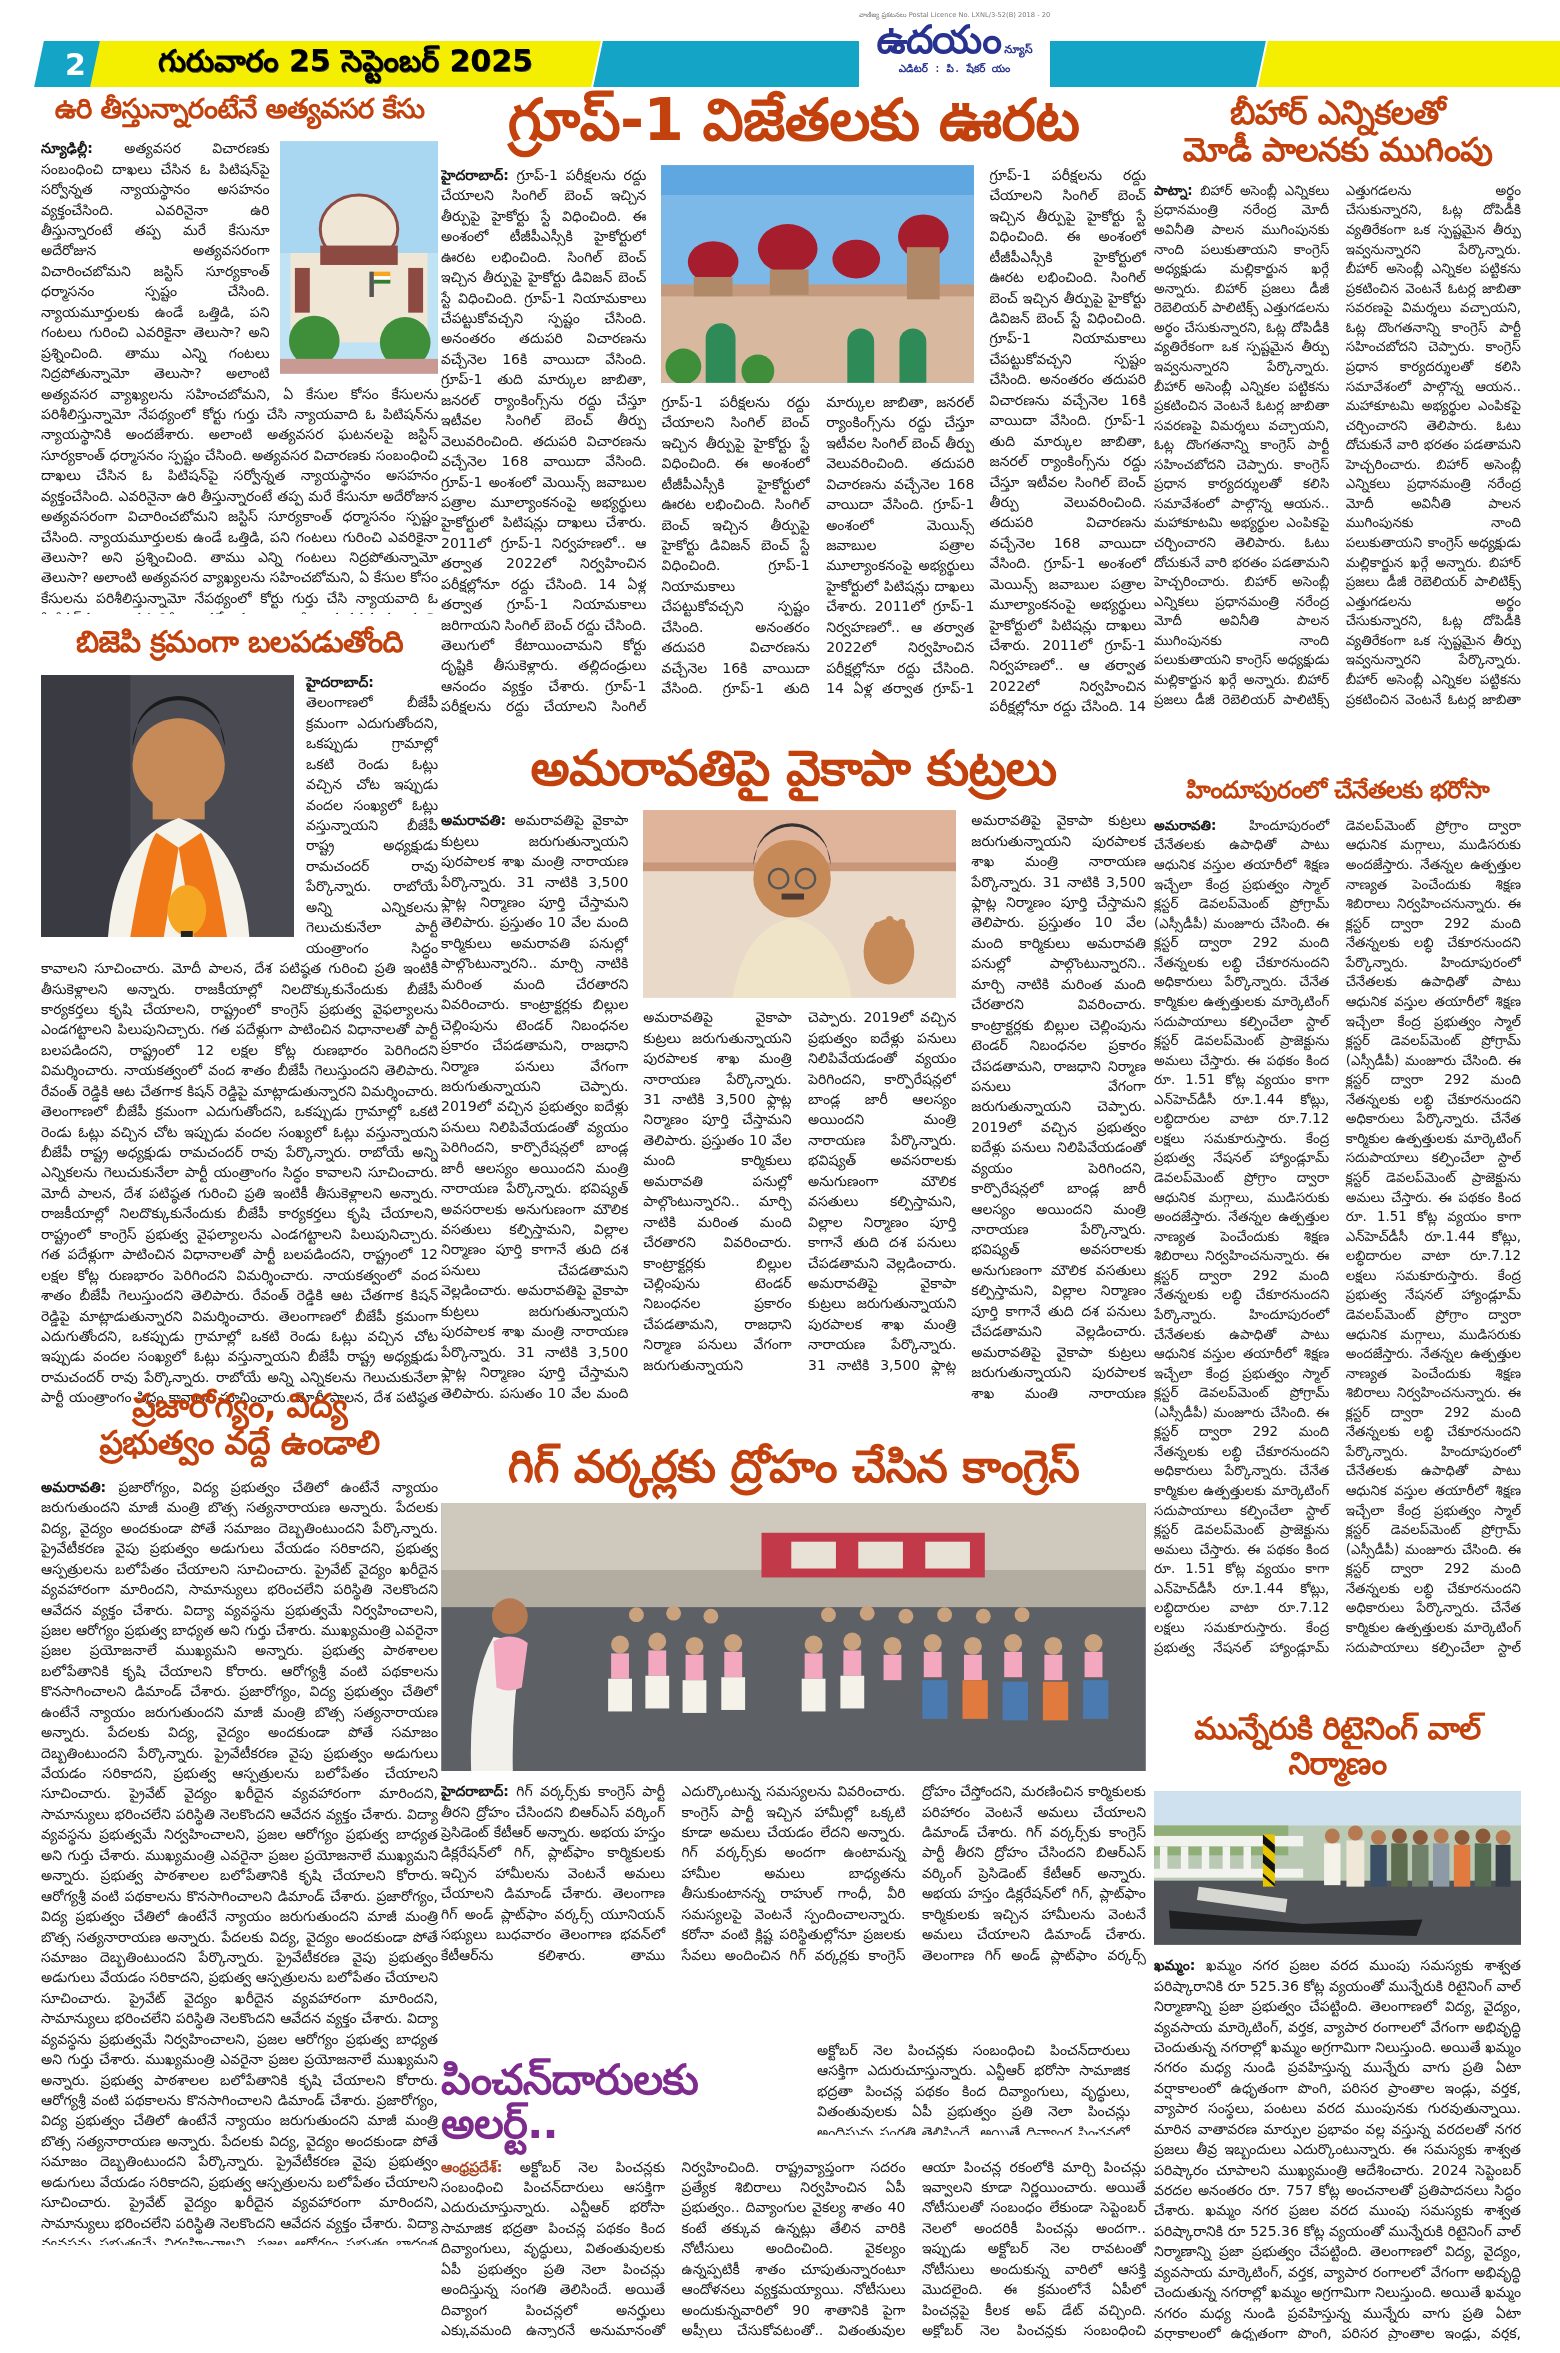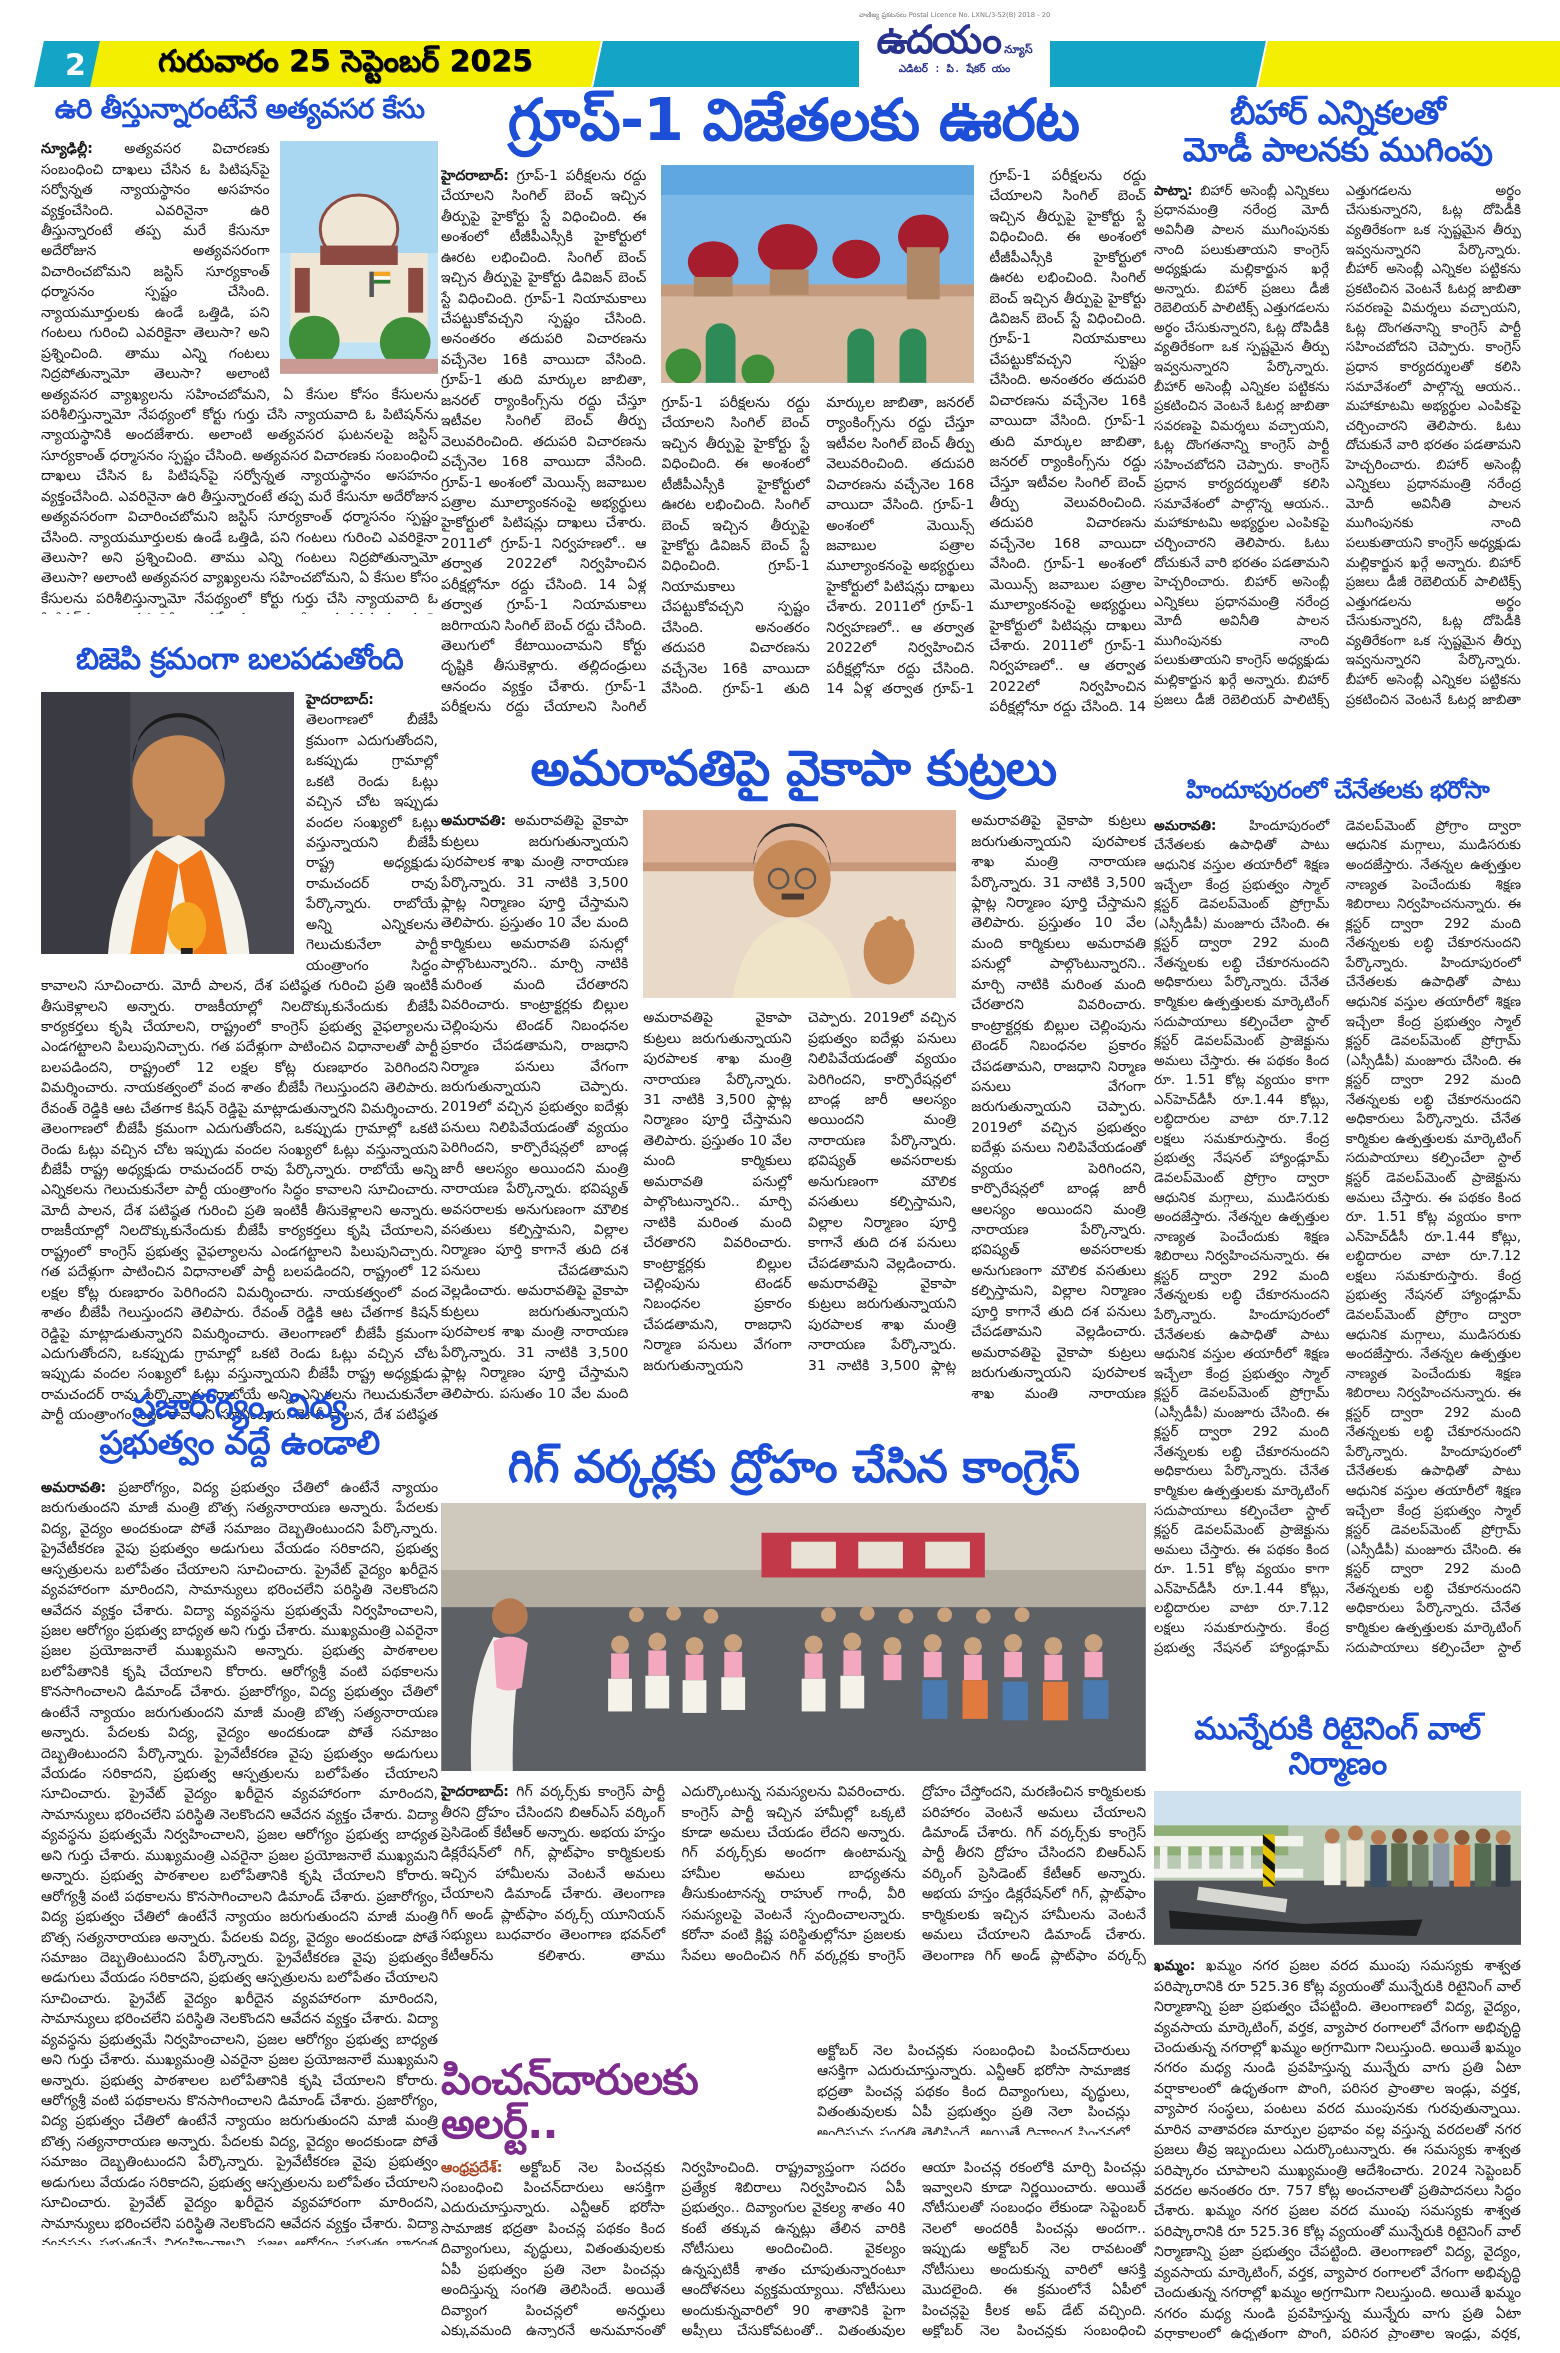--- a/index.html
+++ b/index.html
@@ -20,21 +20,21 @@
   .date-strip span{transform:skewX(12deg);font-size:30px;font-weight:800;color:#000;
     text-shadow:0.7px 0.7px 0 #444;}
   .logo-box{position:absolute;top:9px;left:859px;width:191px;height:80px;background:#fff;
     z-index:5;text-align:center;}
   .logo-small{font-size:6.7px;color:#777;white-space:nowrap;overflow:hidden;margin-top:2.2px;}
   .logo-main{font-size:39px;font-weight:800;color:#27338f;line-height:1.05;letter-spacing:-1.5px;}
   .logo-suffix{font-size:11.2px;font-weight:bold;color:#27338f;}
   .logo-editor{font-size:10.4px;font-weight:bold;color:#27338f;margin-top:1.5px;font-family:Liberation Mono, monospace;}
   
   .article{position:absolute;overflow:hidden;}
-  .hl{font-weight:800;color:#1d4ed8;text-align:center;line-height:1.12;letter-spacing:-0.7px;}
+  .hl{font-weight:800;color:#c2410c;text-align:center;line-height:1.12;letter-spacing:-0.7px;}
   .body-txt{font-size:14px;line-height:1.46;text-align:justify;color:#161616;}
   .dl{font-weight:bold;}
   .dl-red{font-weight:bold;color:#a8431e;}
   .cols-2{column-count:2;column-gap:16.4px;}
   .cols-3{column-count:3;column-gap:16.4px;}
   .photo{display:block;}
   .flex-row{display:flex;gap:15px;}
   .purple-hl{color:#7e2b8e;font-weight:800;letter-spacing:-0.7px;line-height:1.05;}
 </style>
 </head>
@@ -125,21 +125,21 @@
     <div class="hl" style="font-size:33px;">
       <div>బీహార్ ఎన్నికలతో</div>
       <div>మోడీ పాలనకు ముగింపు</div>
     </div>
     <div class="body-txt cols-2" style="margin-top:12px;height:537px;overflow:hidden;font-size:13.4px;">
       <span class="dl">పాట్నా:</span>
       <span>బిహార్ అసెంబ్లీ ఎన్నికలు ప్రధానమంత్రి నరేంద్ర మోదీ అవినీతి పాలన ముగింపునకు నాంది పలుకుతాయని కాంగ్రెస్ అధ్యక్షుడు మల్లికార్జున ఖర్గే అన్నారు. బిహార్ ప్రజలు డీజీ రెబెలియర్ పాలిటిక్స్ ఎత్తుగడలను అర్థం చేసుకున్నారని, ఓట్ల దోపిడీకి వ్యతిరేకంగా ఒక స్పష్టమైన తీర్పు ఇవ్వనున్నారని పేర్కొన్నారు. బీహార్ అసెంబ్లీ ఎన్నికల పట్టికను ప్రకటించిన వెంటనే ఓటర్ల జాబితా సవరణపై విమర్శలు వచ్చాయని, ఓట్ల దొంగతనాన్ని కాంగ్రెస్ పార్టీ సహించబోదని చెప్పారు. కాంగ్రెస్ ప్రధాన కార్యదర్శులతో కలిసి సమావేశంలో పాల్గొన్న ఆయన.. మహాకూటమి అభ్యర్థుల ఎంపికపై చర్చించారని తెలిపారు. ఓటు దోచుకునే వారి భరతం పడతామని హెచ్చరించారు. బిహార్ అసెంబ్లీ ఎన్నికలు ప్రధానమంత్రి నరేంద్ర మోదీ అవినీతి పాలన ముగింపునకు నాంది పలుకుతాయని కాంగ్రెస్ అధ్యక్షుడు మల్లికార్జున ఖర్గే అన్నారు. బిహార్ ప్రజలు డీజీ రెబెలియర్ పాలిటిక్స్ ఎత్తుగడలను అర్థం చేసుకున్నారని, ఓట్ల దోపిడీకి వ్యతిరేకంగా ఒక స్పష్టమైన తీర్పు ఇవ్వనున్నారని పేర్కొన్నారు. బీహార్ అసెంబ్లీ ఎన్నికల పట్టికను ప్రకటించిన వెంటనే ఓటర్ల జాబితా సవరణపై విమర్శలు వచ్చాయని, ఓట్ల దొంగతనాన్ని కాంగ్రెస్ పార్టీ సహించబోదని చెప్పారు. కాంగ్రెస్ ప్రధాన కార్యదర్శులతో కలిసి సమావేశంలో పాల్గొన్న ఆయన.. మహాకూటమి అభ్యర్థుల ఎంపికపై చర్చించారని తెలిపారు. ఓటు దోచుకునే వారి భరతం పడతామని హెచ్చరించారు. బిహార్ అసెంబ్లీ ఎన్నికలు ప్రధానమంత్రి నరేంద్ర మోదీ అవినీతి పాలన ముగింపునకు నాంది పలుకుతాయని కాంగ్రెస్ అధ్యక్షుడు మల్లికార్జున ఖర్గే అన్నారు. బిహార్ ప్రజలు డీజీ రెబెలియర్ పాలిటిక్స్ ఎత్తుగడలను అర్థం చేసుకున్నారని, ఓట్ల దోపిడీకి వ్యతిరేకంగా ఒక స్పష్టమైన తీర్పు ఇవ్వనున్నారని పేర్కొన్నారు. బీహార్ అసెంబ్లీ ఎన్నికల పట్టికను ప్రకటించిన వెంటనే ఓటర్ల జాబితా సవరణపై విమర్శలు వచ్చాయని, ఓట్ల దొంగతనాన్ని కాంగ్రెస్ పార్టీ సహించబోదని చెప్పారు. కాంగ్రెస్ ప్రధాన కార్యదర్శులతో కలిసి సమావేశంలో పాల్గొన్న ఆయన.. మహాకూటమి అభ్యర్థుల ఎంపికపై చర్చించారని తెలిపారు. ఓటు దోచుకునే వారి భరతం పడతామని హెచ్చరించారు. బిహార్ అసెంబ్లీ ఎన్నికలు ప్రధానమంత్రి నరేంద్ర మోదీ అవినీతి పాలన ముగింపునకు నాంది పలుకుతాయని కాంగ్రెస్ అధ్యక్షుడు మల్లికార్జున ఖర్గే అన్నారు. బిహార్ ప్రజలు డీజీ రెబెలియర్ పాలిటిక్స్ ఎత్తుగడలను అర్థం చేసుకున్నారని, ఓట్ల దోపిడీకి వ్యతిరేకంగా ఒక స్పష్టమైన తీర్పు ఇవ్వనున్నారని పేర్కొన్నారు. బీహార్ అసెంబ్లీ ఎన్నికల పట్టికను ప్రకటించిన వెంటనే ఓటర్ల జాబితా సవరణపై విమర్శలు వచ్చాయని, ఓట్ల దొంగతనాన్ని కాంగ్రెస్ పార్టీ సహించబోదని చెప్పారు. కాంగ్రెస్ ప్రధాన కార్యదర్శులతో కలిసి సమావేశంలో పాల్గొన్న ఆయన.. మహాకూటమి అభ్యర్థుల ఎంపికపై చర్చించారని తెలిపారు. ఓటు దోచుకునే వారి భరతం పడతామని హెచ్చరించారు.</span>
     </div>
   </div>
 
-  <div class="article" style="left:41px;top:642px;width:397px;height:803px;">
+  <div class="article" style="left:41px;top:625px;width:397px;height:803px;">
     <div class="hl" style="font-size:30px;">బిజెపి క్రమంగా బలపడుతోంది</div>
     <div class="body-txt" style="margin-top:13.4px;height:738px;overflow:hidden;">
       <svg class="photo" width="253" height="262" style="float:left;margin:3px 12px 6px 0;" viewBox="0 0 340 352">
         <rect width="340" height="352" fill="#4a4a52"></rect>
         <rect x="0" y="0" width="120" height="352" fill="#3a3a42"></rect>
         <circle cx="185" cy="120" r="62" fill="#c68958"></circle>
         <path d="M123 96 a62 62 0 0 1 124 0 l-8 -34 a60 60 0 0 0 -108 0 z" fill="#1b1b1b"></path>
         <rect x="150" y="168" width="70" height="26" fill="#c68958"></rect>
         <path d="M90 352 q10 -130 95 -160 q85 30 95 160 z" fill="#f5f2ea"></path>
         <path d="M120 352 q20 -120 35 -140 l30 20 l-20 120 z" fill="#f07818"></path>

